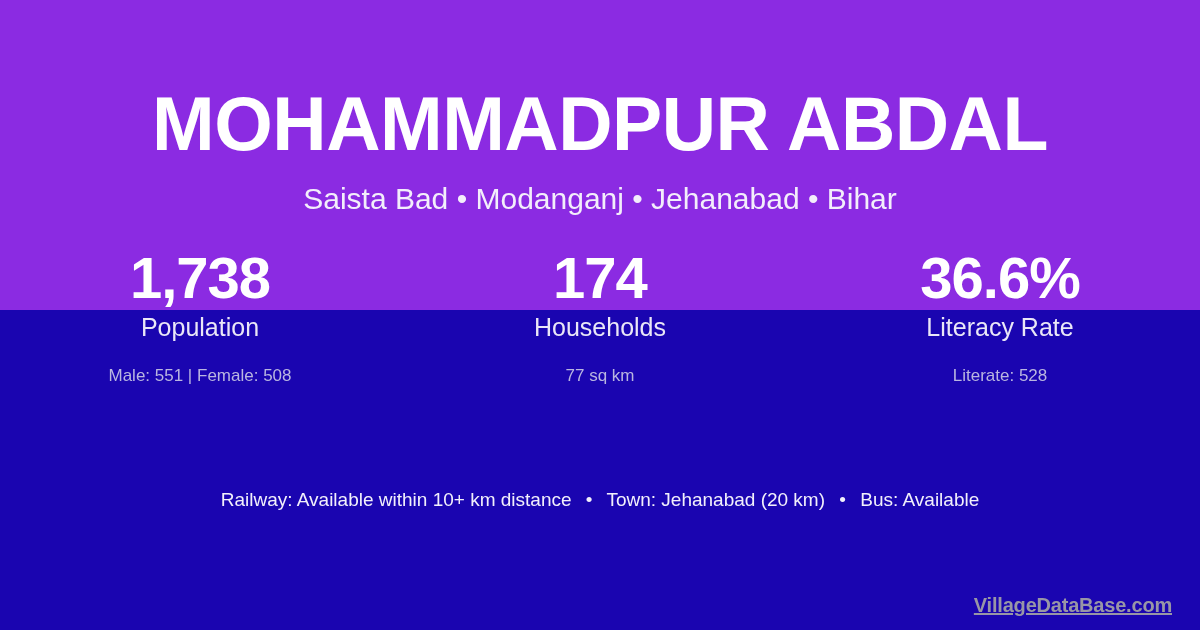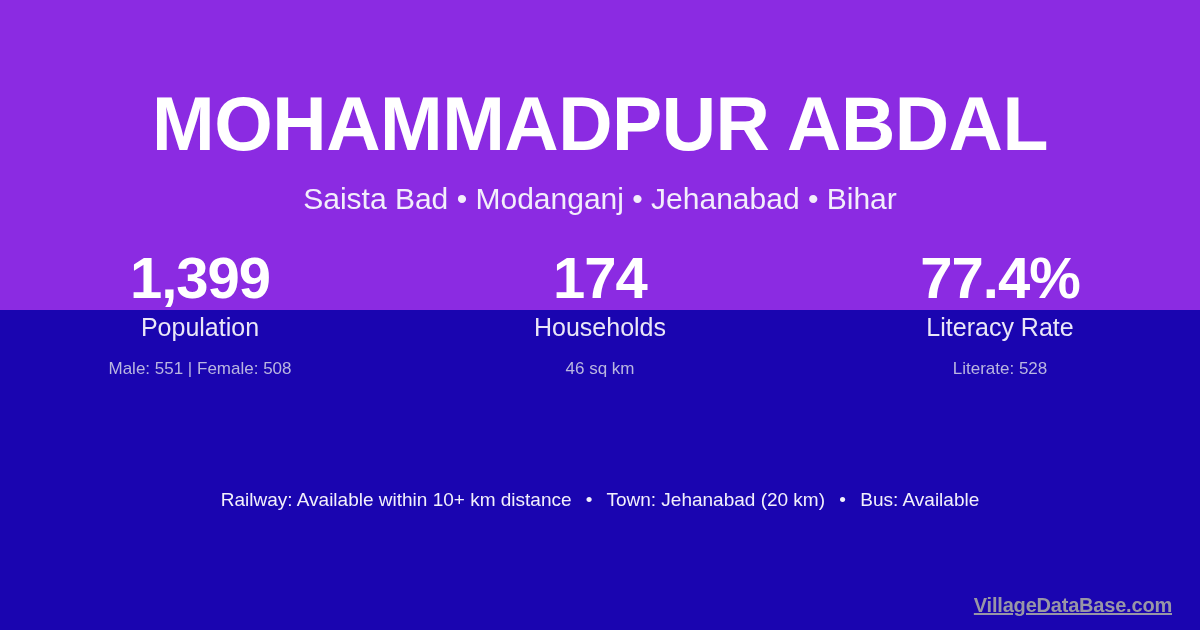--- a/index.html
+++ b/index.html
@@ -100,21 +100,21 @@
   .stat-label {
     display: block;
     margin-top: 2px;
     font-size: 25px;
     line-height: 30px;
     font-weight: normal;
     color: #eae7f7;
   }
   .stat-sub {
     display: block;
-    margin-top: 16px;
+    margin-top: 23px;
     font-size: 17px;
     line-height: 22px;
     font-weight: normal;
     color: #b9b6e0;
   }
 
   
   #connectivity {
     position: absolute;
     left: 0;
@@ -156,33 +156,33 @@
   <div id="band-blue"></div>
 
   <div id="header">
     <h1 id="village-title">MOHAMMADPUR ABDAL</h1>
     <div id="village-subtitle">Saista Bad • Modanganj • Jehanabad • Bihar</div>
   </div>
 
   <div id="stats-row">
 
     <div class="stat-block">
-      <span class="stat-value">1,399</span>
+      <span class="stat-value">1,738</span>
       <span class="stat-label">Population</span>
       <span class="stat-sub">Male: 551 | Female: 508</span>
     </div>
 
     <div class="stat-block">
       <span class="stat-value">174</span>
       <span class="stat-label">Households</span>
-      <span class="stat-sub">46 sq km</span>
+      <span class="stat-sub">77 sq km</span>
     </div>
 
     <div class="stat-block">
-      <span class="stat-value">77.4%</span>
+      <span class="stat-value">36.6%</span>
       <span class="stat-label">Literacy Rate</span>
       <span class="stat-sub">Literate: 528</span>
     </div>
 
   </div>
 
   <div id="connectivity">
     <span>Railway: Available within 10+ km distance</span>
     <span class="sep">•</span>
     <span>Town: Jehanabad (20 km)</span>

